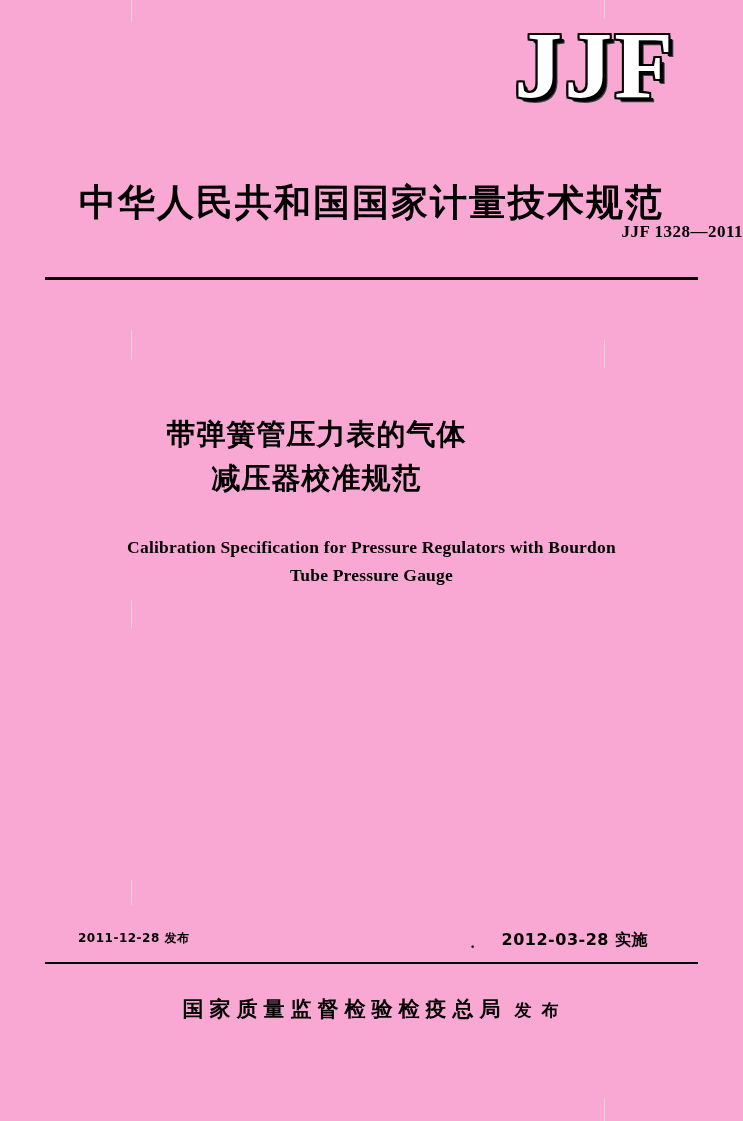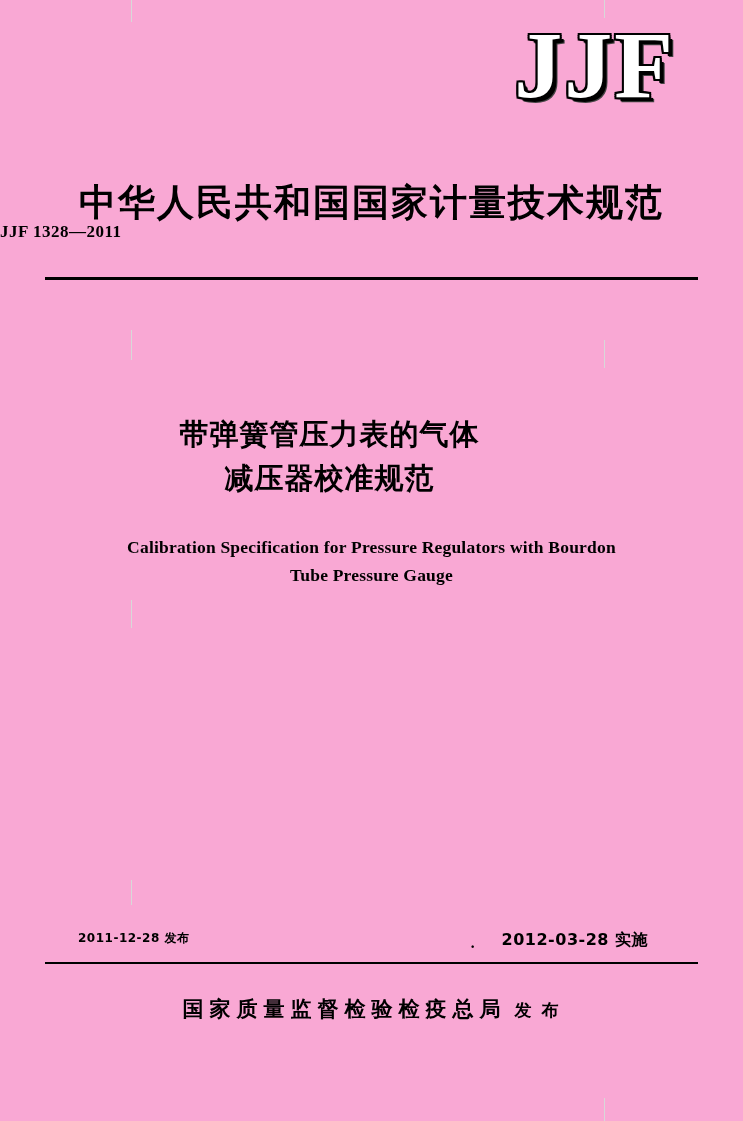--- a/index.html
+++ b/index.html
@@ -57,21 +57,21 @@
     font-size: 37px;
     letter-spacing: 2px;
     color: #000;
     margin-top: 40px;
   }
   .std-number {
     position: absolute;
     top: 222px;
     left: 0;
     width: 743px;
-    text-align: left;
+    text-align: right;
     font-family: "Liberation Serif", serif;
     font-weight: bold;
     font-size: 17px;
     letter-spacing: 0.5px;
   }
 
   
   .rule-top {
     position: absolute;
     left: 45px;
@@ -92,21 +92,20 @@
     position: absolute;
     top: 412px;
     left: 0;
     width: 633px;
     text-align: center;
     font-family: "DejaVu Sans", sans-serif;
     font-weight: bold;
     font-size: 29px;
     line-height: 44px;
     letter-spacing: 1px;
-    padding-left: 13px;
   }
   .doc-title-en {
     position: absolute;
     top: 533px;
     left: 0;
     width: 743px;
     text-align: center;
     font-family: "Liberation Serif", serif;
     font-weight: bold;
     font-size: 17.5px;

